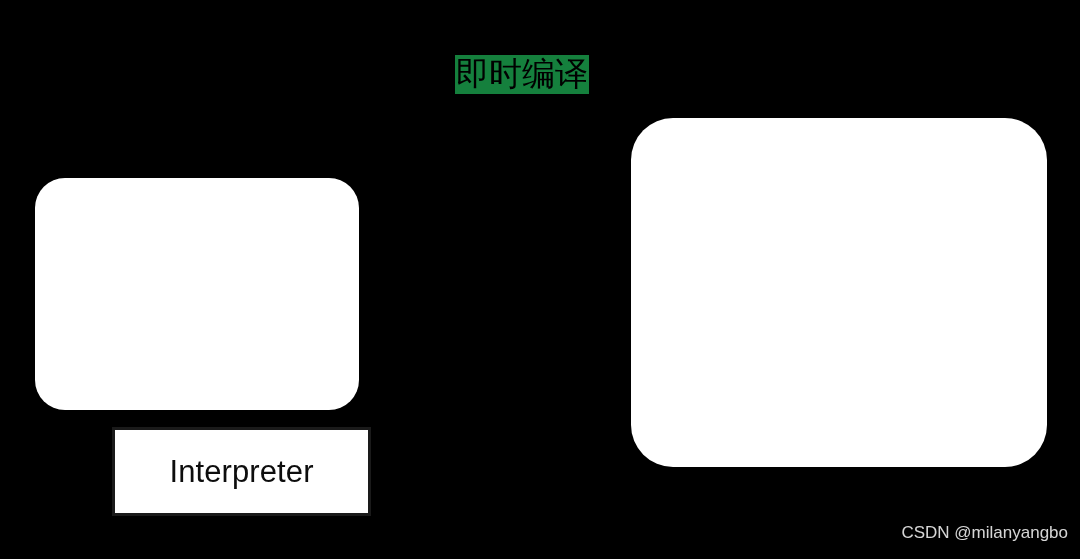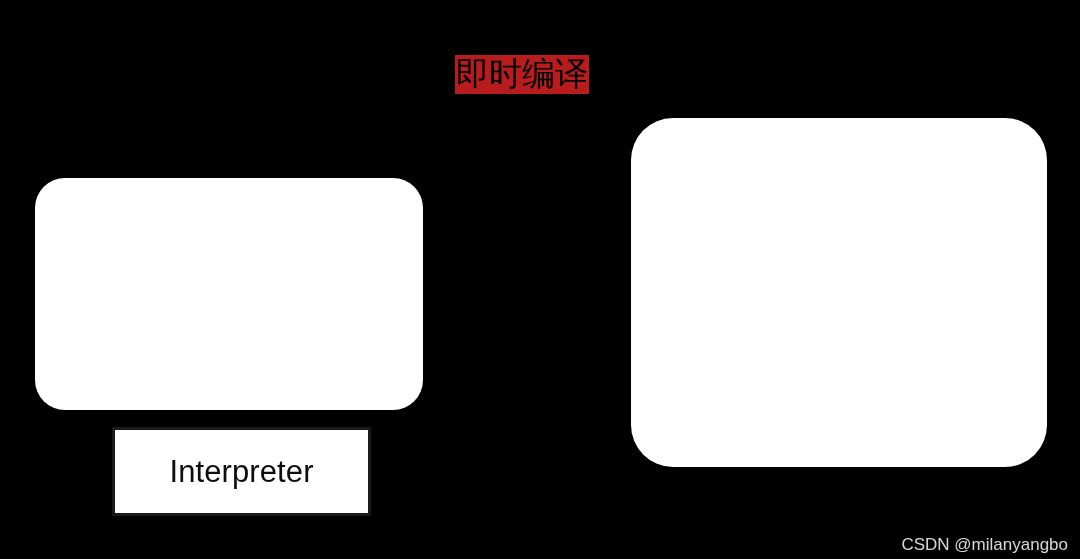--- a/index.html
+++ b/index.html
@@ -19,21 +19,21 @@
   }
   
   .card {
     position: absolute;
     background: #ffffff;
     box-sizing: border-box;
   }
   #interpreter-card {
     left: 35px;
     top: 178px;
-    width: 388px;
+    width: 324px;
     height: 232px;
     border-radius: 30px;
   }
   #compiler-card {
     left: 631px;
     top: 118px;
     width: 416px;
     height: 349px;
     border-radius: 42px;
   }
@@ -57,41 +57,41 @@
   }
   #interpreter-box {
     left: 77px;
     top: 249px;
     width: 259px;
     height: 89px;
   }
   
   .float-label {
     position: absolute;
-    background: #b91c1c;
+    background: #15803d;
     color: #000000;
     line-height: 1;
     white-space: nowrap;
     font-size: 33px;
     padding: 2px 1px 4px 1px;
     box-sizing: border-box;
   }
   #jit-label {
     left: 455px;
     top: 55px;
   }
   #deopt-label {
     left: 482px;
     top: 483px;
   }
   
   #watermark {
     position: absolute;
     right: 12px;
-    bottom: 6px;
+    bottom: 18px;
     color: #e8e8e8;
     font-size: 17px;
     line-height: 1;
     white-space: nowrap;
     opacity: 0.92;
   }
 </style>
 </head>
 <body>
 

